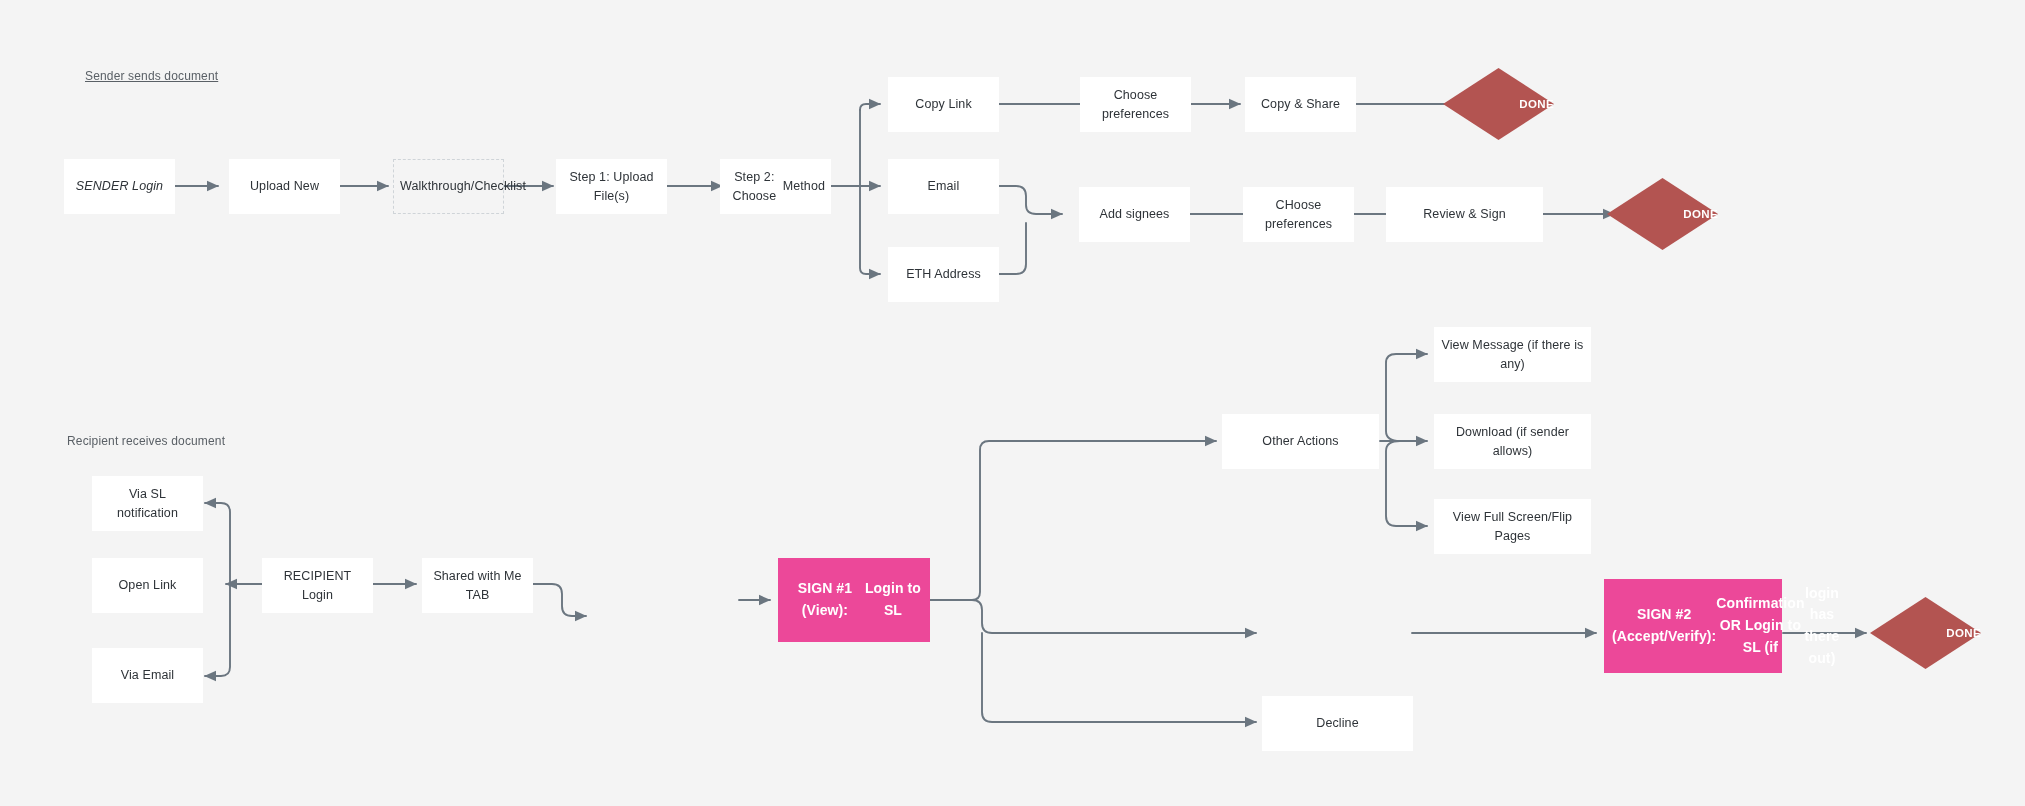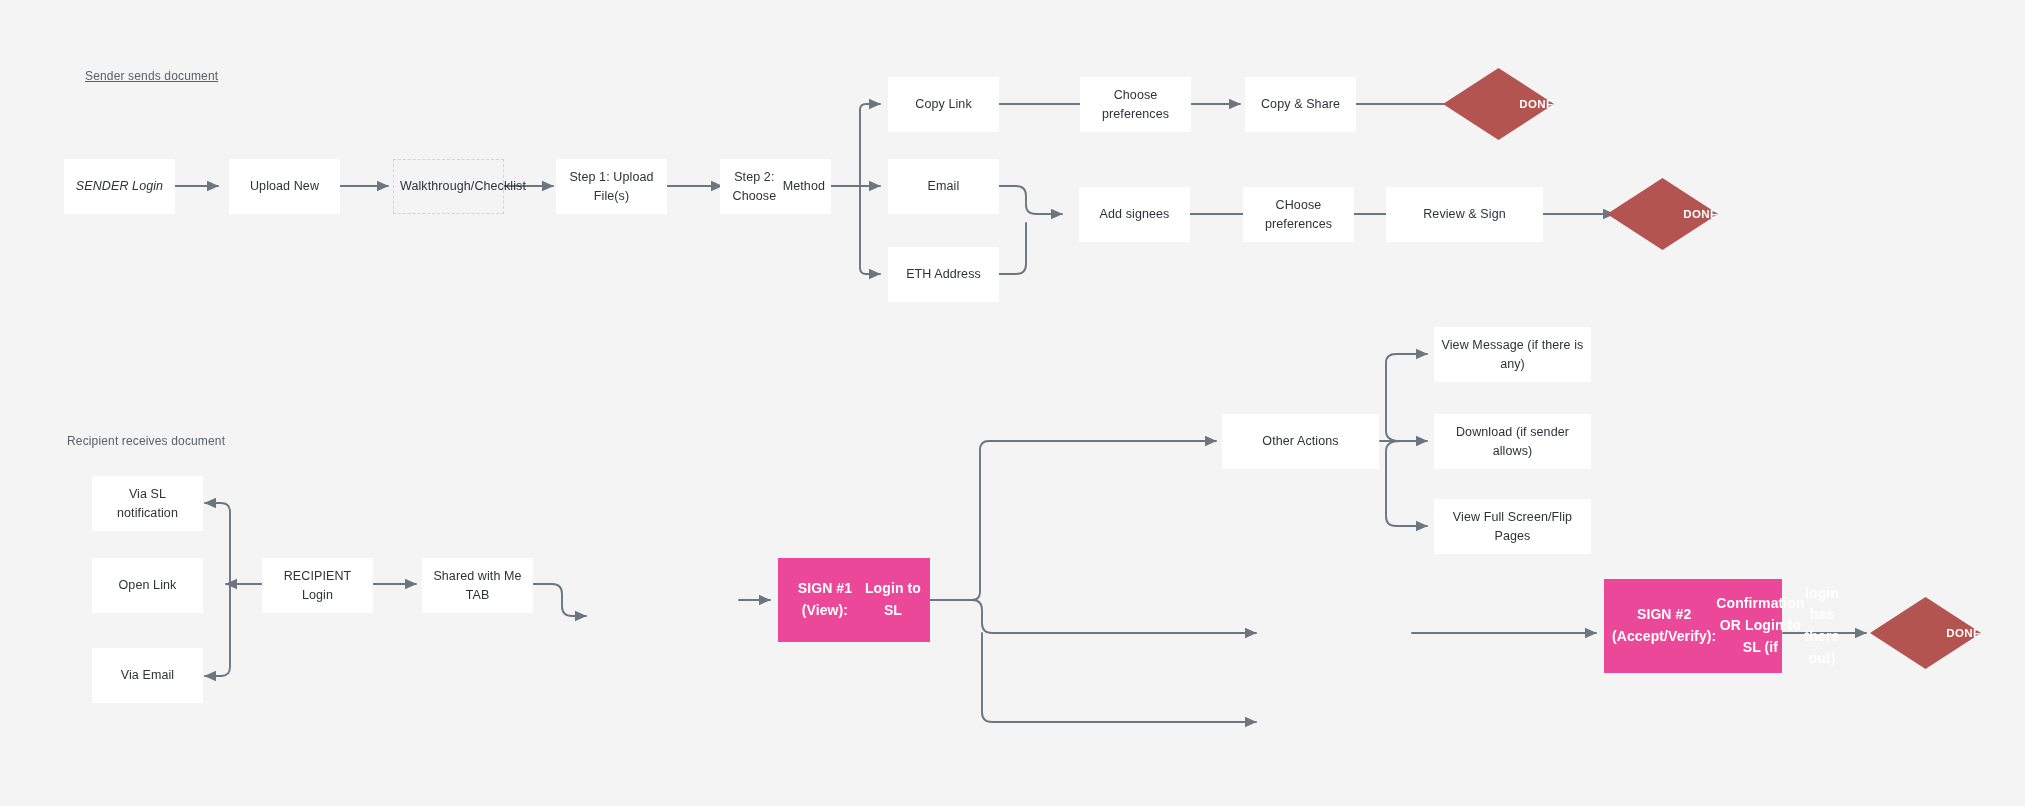--- a/index.html
+++ b/index.html
@@ -213,20 +213,21 @@
 
   <div class="node" style="left:1222px; top:414px; width:157px; height:55px;">Other Actions</div>
 
   <div class="node" style="left:1434px; top:414px; width:157px; height:55px;">Download (if sender allows)</div>
 
   <div class="node" style="left:1434px; top:327px; width:157px; height:55px;">View Message (if there is any)</div>
 
   <div class="node" style="left:1434px; top:499px; width:157px; height:55px;">View Full Screen/Flip Pages</div>
 
 
+  <div class="node" style="left:1262px; top:696px; width:151px; height:55px;">Decline</div>
 
   <div class="node magenta stacked" style="left:1604px; top:579px; width:178px; height:94px; padding:6px 8px;">
     <span>SIGN #2 (Accept/Verify):</span>
     <span>Confirmation OR Login to SL (if</span>
     <span>login has there out)</span>
   </div>
 
   <div class="diamond" style="left:1870px; top:597px; width:111px; height:72px;">
     <span class="dshape"></span>
     <span class="dlabel">DONE</span>

